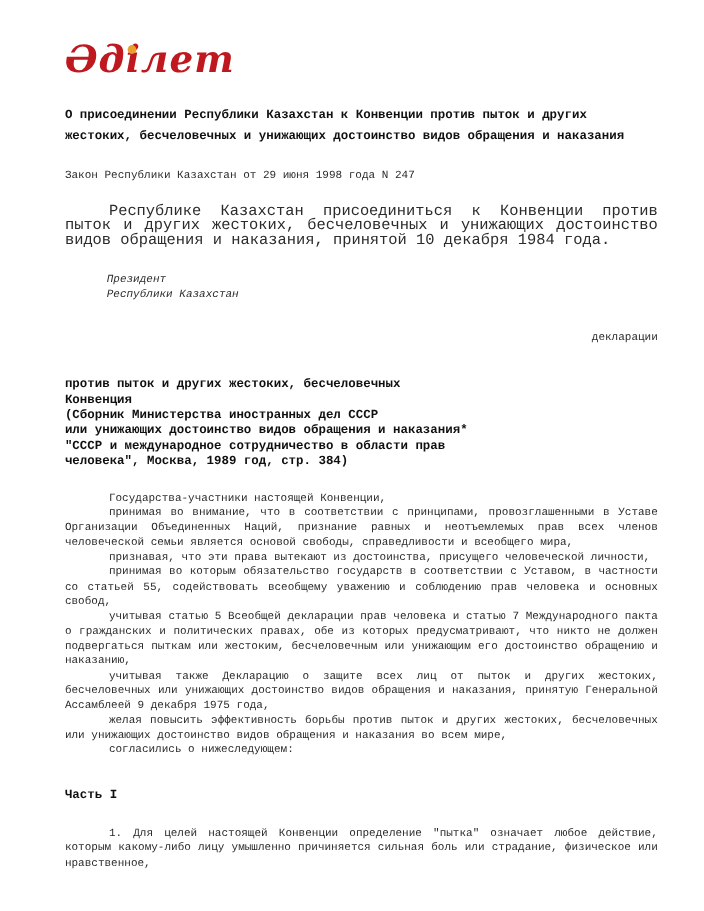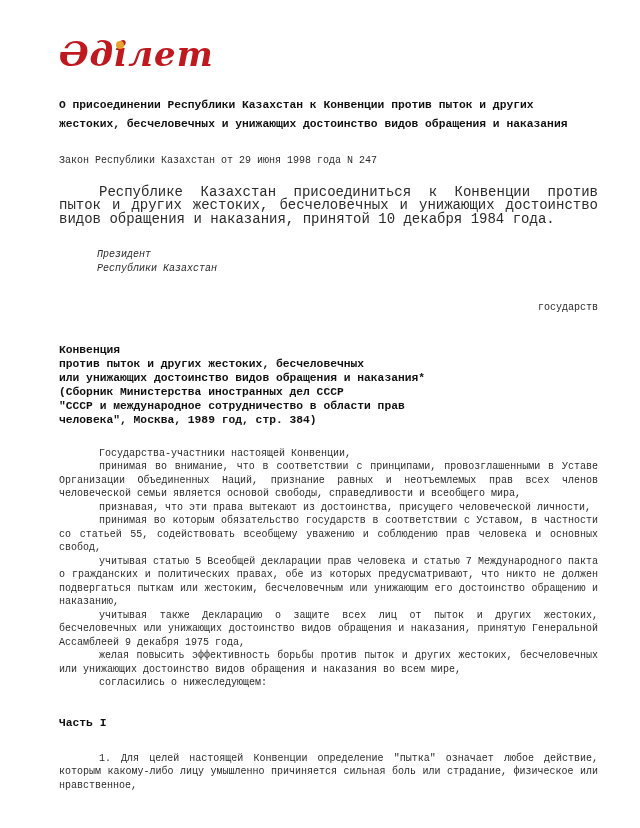--- a/index.html
+++ b/index.html
@@ -118,27 +118,27 @@
 
     <p class="law-line">Закон Республики Казахстан от 29 июня 1998 года N 247</p>
 
     <p class="para accession">Республике Казахстан присоединиться к Конвенции против пыток и других жестоких, бесчеловечных и унижающих достоинство видов обращения и наказания, принятой 10 декабря 1984 года.</p>
 
     <div class="signature">
       <p>Президент</p>
       <p>Республики Казахстан</p>
     </div>
 
-    <p class="annex">государств</p>
+    <p class="annex">декларации</p>
 
     <div class="conv-heading">
+      <p>против пыток и других жестоких, бесчеловечных</p>
       <p>Конвенция</p>
-      <p>против пыток и других жестоких, бесчеловечных</p>
+      <p>(Сборник Министерства иностранных дел СССР</p>
       <p>или унижающих достоинство видов обращения и наказания*</p>
-      <p>(Сборник Министерства иностранных дел СССР</p>
       <p>"СССР и международное сотрудничество в области прав</p>
       <p>человека", Москва, 1989 год, стр. 384)</p>
     </div>
 
     <div class="preamble">
       <p>Государства-участники настоящей Конвенции,</p>
       <p>принимая во внимание, что в соответствии с принципами, провозглашенными в Уставе Организации Объединенных Наций, признание равных и неотъемлемых прав всех членов человеческой семьи является основой свободы, справедливости и всеобщего мира,</p>
       <p>признавая, что эти права вытекают из достоинства, присущего человеческой личности,</p>
       <p>принимая во которым обязательство государств в соответствии с Уставом, в частности со статьей 55, содействовать всеобщему уважению и соблюдению прав человека и основных свобод,</p>
       <p>учитывая статью 5 Всеобщей декларации прав человека и статью 7 Международного пакта о гражданских и политических правах, обе из которых предусматривают, что никто не должен подвергаться пыткам или жестоким, бесчеловечным или унижающим его достоинство обращению и наказанию,</p>

